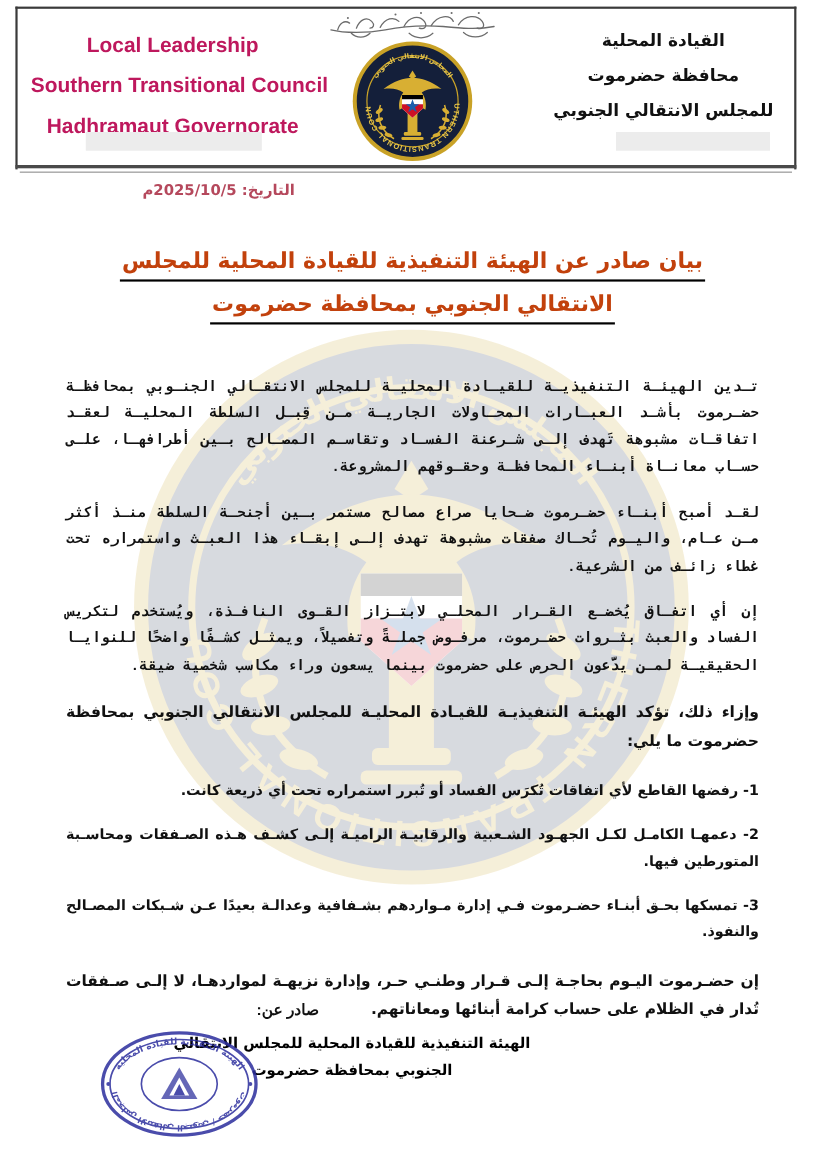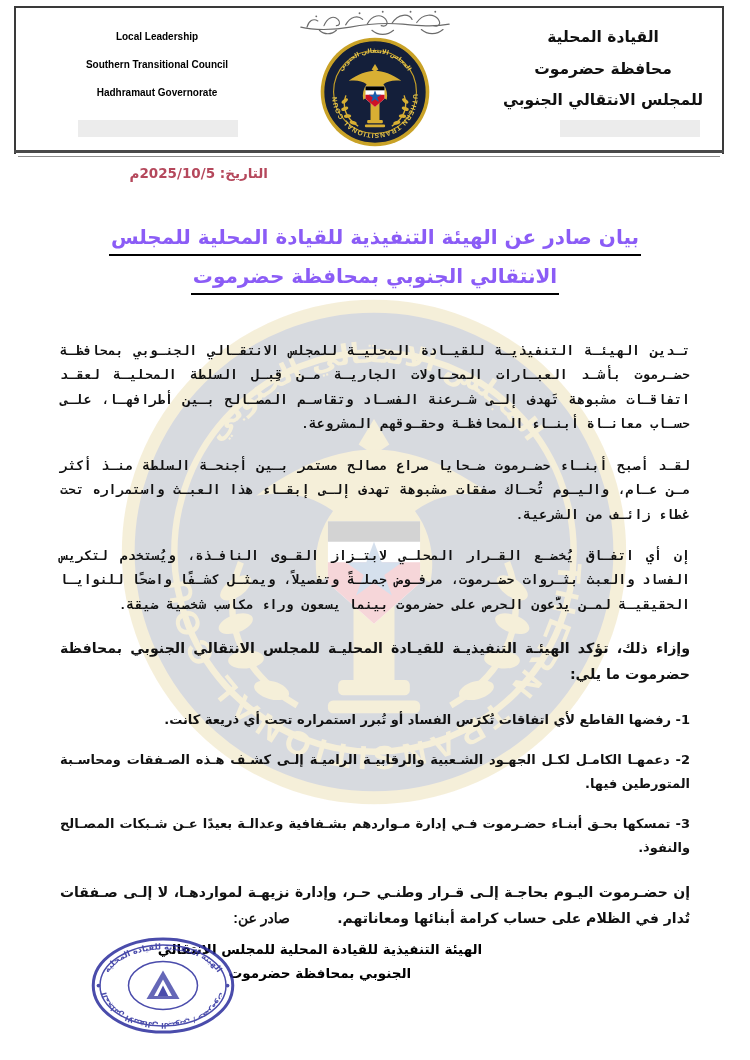--- a/index.html
+++ b/index.html
@@ -56,21 +56,21 @@
     font-weight:bold;font-size:15.5px;color:#111;
     letter-spacing:.5px;line-height:1;margin-bottom:16px;
     white-space:nowrap;
   }
   .head-en{
     position:absolute;left:28px;top:32px;width:258px;
     text-align:center;direction:ltr;z-index:5;
   }
   .head-en div{
     font-family:"Liberation Sans",sans-serif;
-    font-weight:bold;font-size:10px;color:#000000;
+    font-weight:bold;font-size:19px;color:#be185d;
     line-height:1;margin-bottom:18px;white-space:nowrap;
   }
   .redact{
     position:absolute;height:17px;background:#ececec;z-index:5;
   }
   .redact.left{left:78px;top:120px;width:160px;}
   .redact.right{left:560px;top:120px;width:140px;}
 
   
   .date-line{
@@ -80,21 +80,21 @@
   }
 
   
   .title{
     position:absolute;left:0;top:222px;width:750px;z-index:4;
     direction:rtl;text-align:center;
   }
   .title div{
     display:inline-block;
     font-family:"DejaVu Sans",sans-serif;
-    font-weight:bold;font-size:20px;color:#8b5cf6;
+    font-weight:bold;font-size:20px;color:#c2410c;
     line-height:1.55;
     border-bottom:2.5px solid #000;
     padding:0 2px 1px 2px;
   }
   .title .t2{margin-top:5px;}
 
   
   .body{
     position:absolute;left:60px;top:340px;width:630px;z-index:4;
     direction:rtl;text-align:justify;

